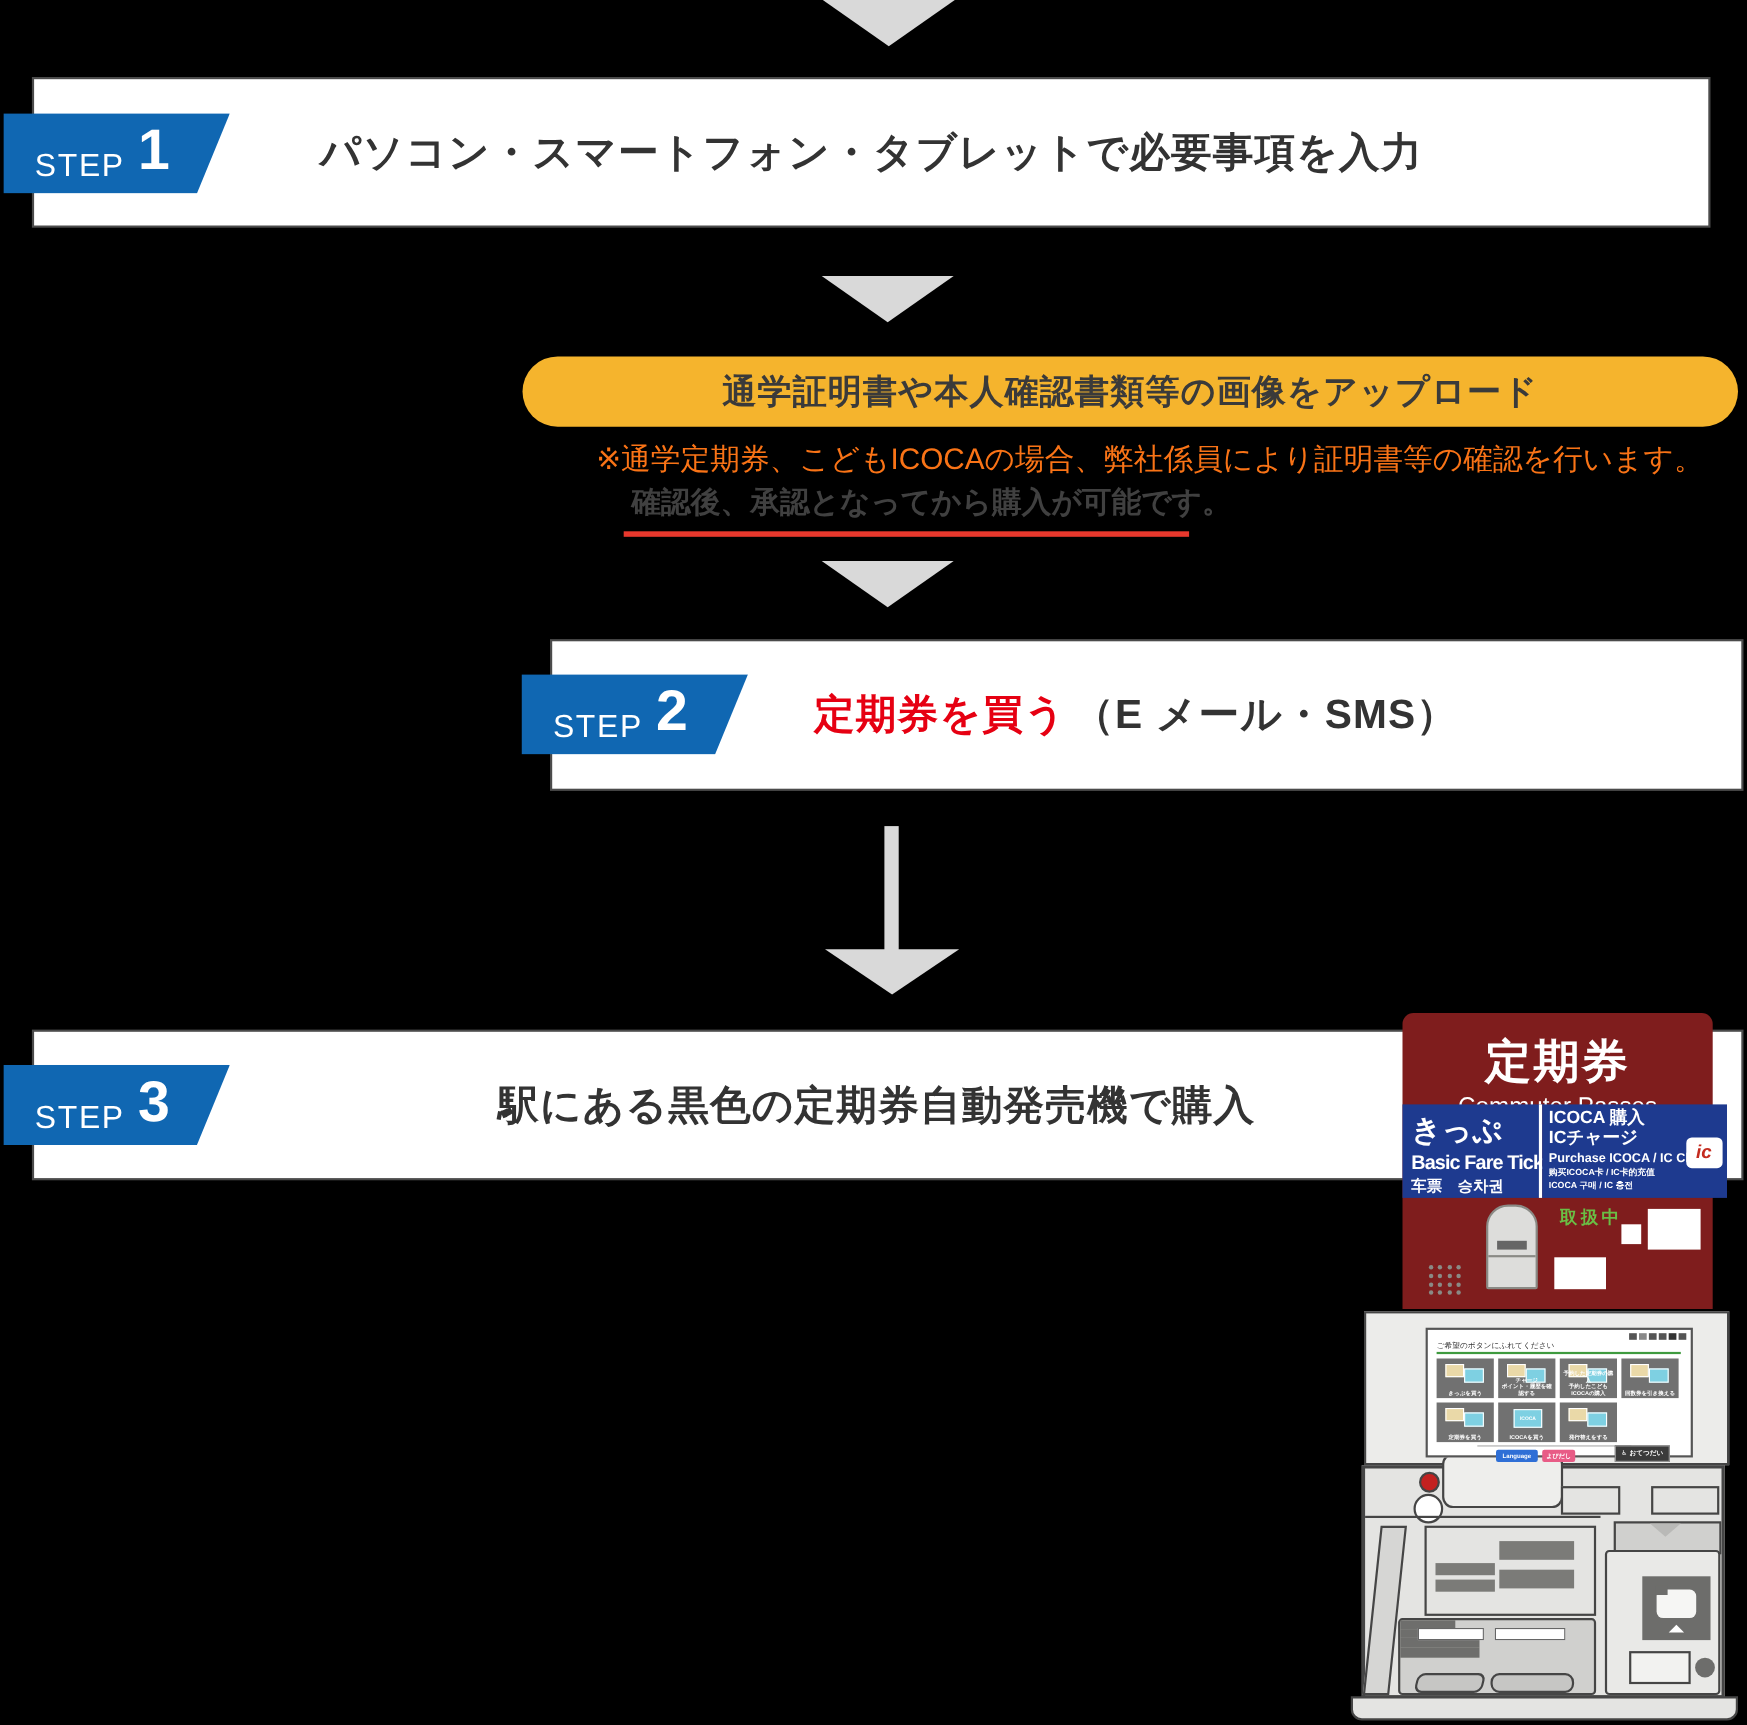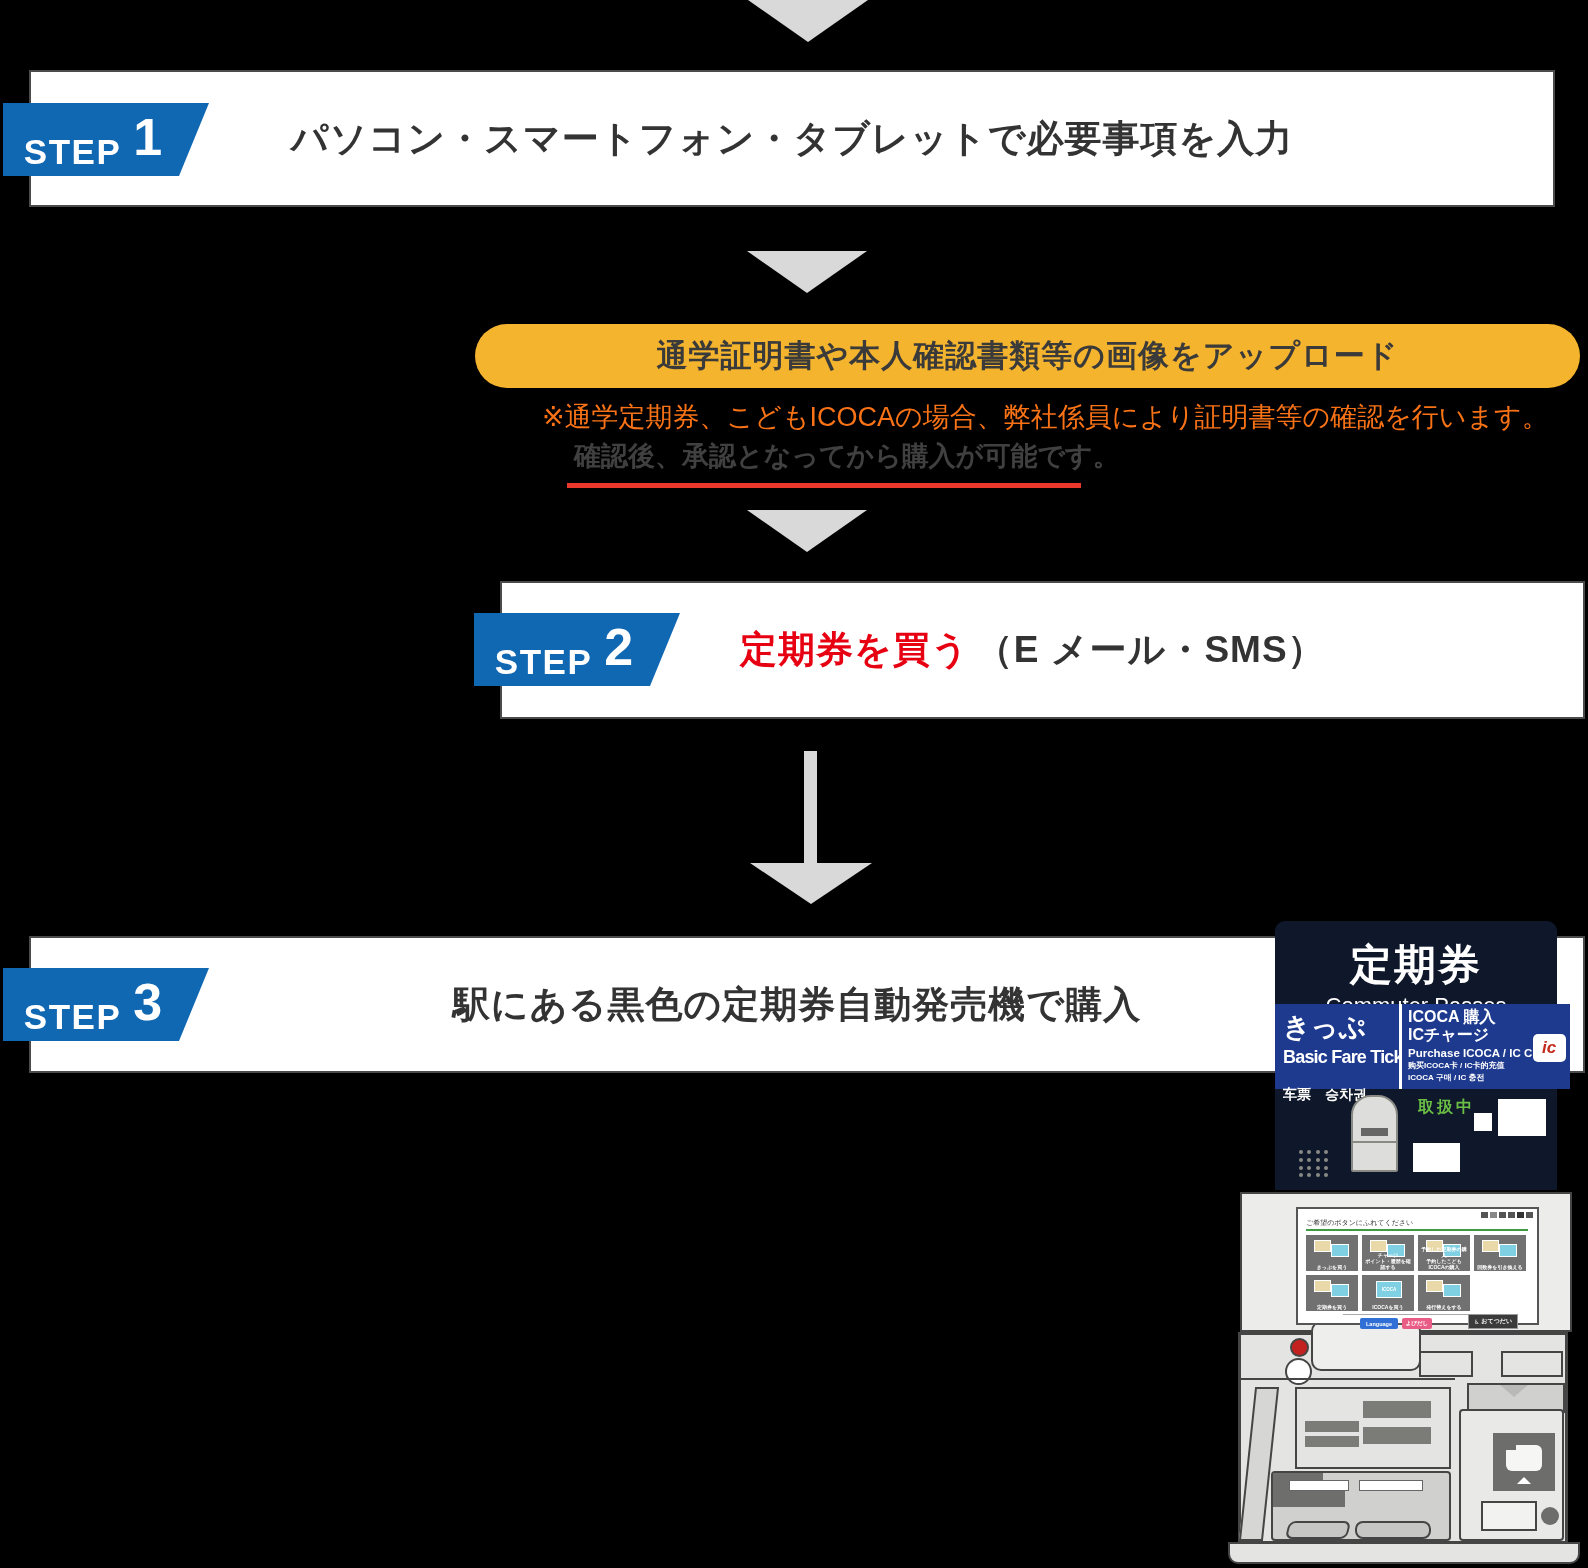--- a/index.html
+++ b/index.html
@@ -28,43 +28,43 @@
   #band-3-text{left:31px;top:938px;width:1532px;height:133px;}
   #band-2-text .red{color:#e60012;margin-right:6px;}
 
   .flag{position:absolute;width:206px;height:73px;background:#1067b2;
         clip-path:polygon(0 0,100% 0,calc(100% - 30px) 100%,0 100%);
         display:flex;align-items:center;justify-content:center;box-sizing:border-box;
         padding-right:26px;color:#fff;z-index:3;}
   #flag-1{left:3px;top:103px;}
   #flag-2{left:474px;top:613px;}
   #flag-3{left:3px;top:968px;}
-  .flag .s{font-size:35px;font-weight:700;letter-spacing:1.5px;margin-top:24px;}
+  .flag .s{font-size:29px;font-weight:400;letter-spacing:1.5px;margin-top:24px;}
   .flag .n{font-size:52px;font-weight:600;margin-left:12px;line-height:1;position:relative;top:-3px;}
 
   
   #pill{position:absolute;left:475px;top:324px;width:1105px;height:64px;border-radius:32px;
         background:#f5b42d;display:flex;align-items:center;justify-content:center;
         font-size:31px;font-weight:700;color:#3a3a3a;letter-spacing:1px;}
   #note-line1{position:absolute;left:542px;top:399px;font-size:27px;font-weight:500;color:#f97316;white-space:nowrap;}
   #note-line2{position:absolute;left:574px;top:438px;font-size:27px;font-weight:700;color:#404040;white-space:nowrap;}
   #note-underline{position:absolute;left:567px;top:483px;width:514px;height:5px;background:#e8382d;}
 
   
   #machine{position:absolute;left:1210px;top:918px;width:378px;height:650px;z-index:5;}
-  #m-sign{position:absolute;left:65px;top:3px;width:282px;height:269px;background:#0f172a;
+  #m-sign{position:absolute;left:65px;top:3px;width:282px;height:269px;background:#7f1d1d;
           border-radius:10px 10px 0 0;}
   #m-title{margin-top:16px;text-align:center;color:#fff;font-size:42px;font-weight:700;letter-spacing:2px;}
   #m-subtitle{text-align:center;color:#fff;font-size:22px;margin-top:0;}
   #m-bluesign{position:absolute;left:0;top:83px;width:282px;height:85px;display:flex;justify-content:space-between;}
   #m-ticket-cell{width:127px;background:#1e3a8f;border-right:3px solid #fff;box-sizing:border-box;
                  color:#fff;padding:5px 8px;}
   #m-ticket-cell .jp{font-size:27px;font-weight:700;}
   #m-ticket-cell .en{font-size:18px;font-weight:600;letter-spacing:-0.8px;margin-top:2px;white-space:nowrap;}
-  #m-ticket-cell .cnkr{font-size:14px;font-weight:700;margin-top:18px;}
+  #m-ticket-cell .cnkr{font-size:14px;font-weight:700;margin-top:2px;}
   #m-icoca-cell{flex:1;background:#1e3a8f;color:#fff;padding:4px 6px;position:relative;box-sizing:border-box;}
   #m-icoca-cell .l1,#m-icoca-cell .l2{font-size:16px;font-weight:700;line-height:1.15;}
   #m-icoca-cell .l3{font-size:11.5px;font-weight:600;margin-top:2px;white-space:nowrap;}
   #m-icoca-cell .l4,#m-icoca-cell .l5{font-size:8px;font-weight:700;margin-top:1px;white-space:nowrap;}
   #m-ic-logo{position:absolute;right:4px;top:30px;width:33px;height:28px;background:#fff;border-radius:5px;
              color:#c42b1f;font-size:17px;font-weight:700;font-style:italic;
              display:flex;align-items:center;justify-content:center;}
   #m-speaker{position:absolute;left:24px;top:229px;width:30px;height:28px;
              display:grid;grid-template-columns:repeat(4,1fr);grid-gap:3px;}
   #m-speaker i{width:4px;height:4px;border-radius:50%;background:#8a8a85;}

